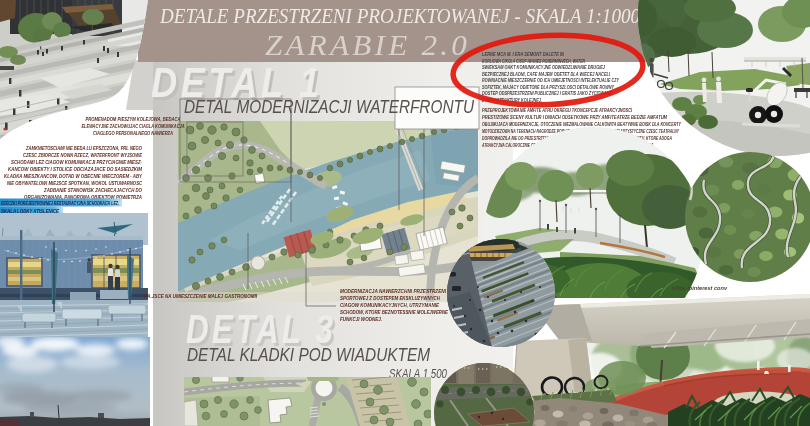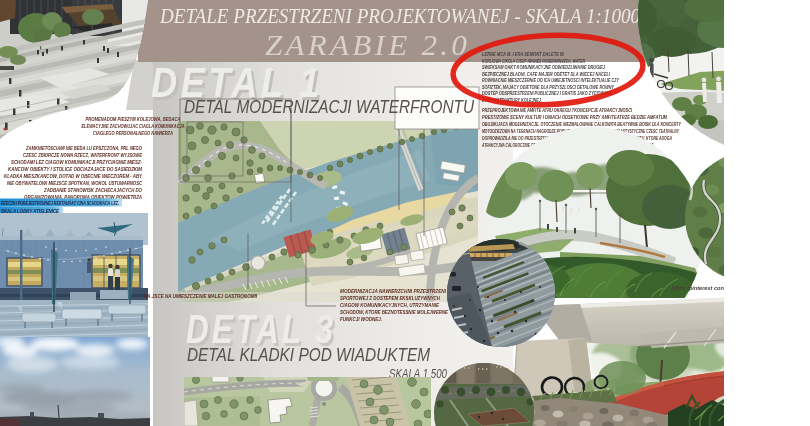--- a/index.html
+++ b/index.html
@@ -1,16 +1,16 @@
 <!DOCTYPE html>
 <html><head>
 <meta charset="utf-8">
 <style>
 html,body{margin:0;padding:0;background:#fff;}
-#board{position:relative;width:724px;height:426px;overflow:hidden;background:#fff;
+#board{position:relative;width:810px;height:426px;overflow:hidden;background:#fff;
   font-family:"Liberation Sans",sans-serif;}
 svg{display:block;}
 </style>
 </head>
 <body>
 <div id="board">
 <svg width="810" height="426" viewBox="0 0 810 426">
 <defs>
   <linearGradient id="colgrad" x1="0" y1="0" x2="1" y2="0">
     <stop offset="0" stop-color="#c7c6c3"></stop>

